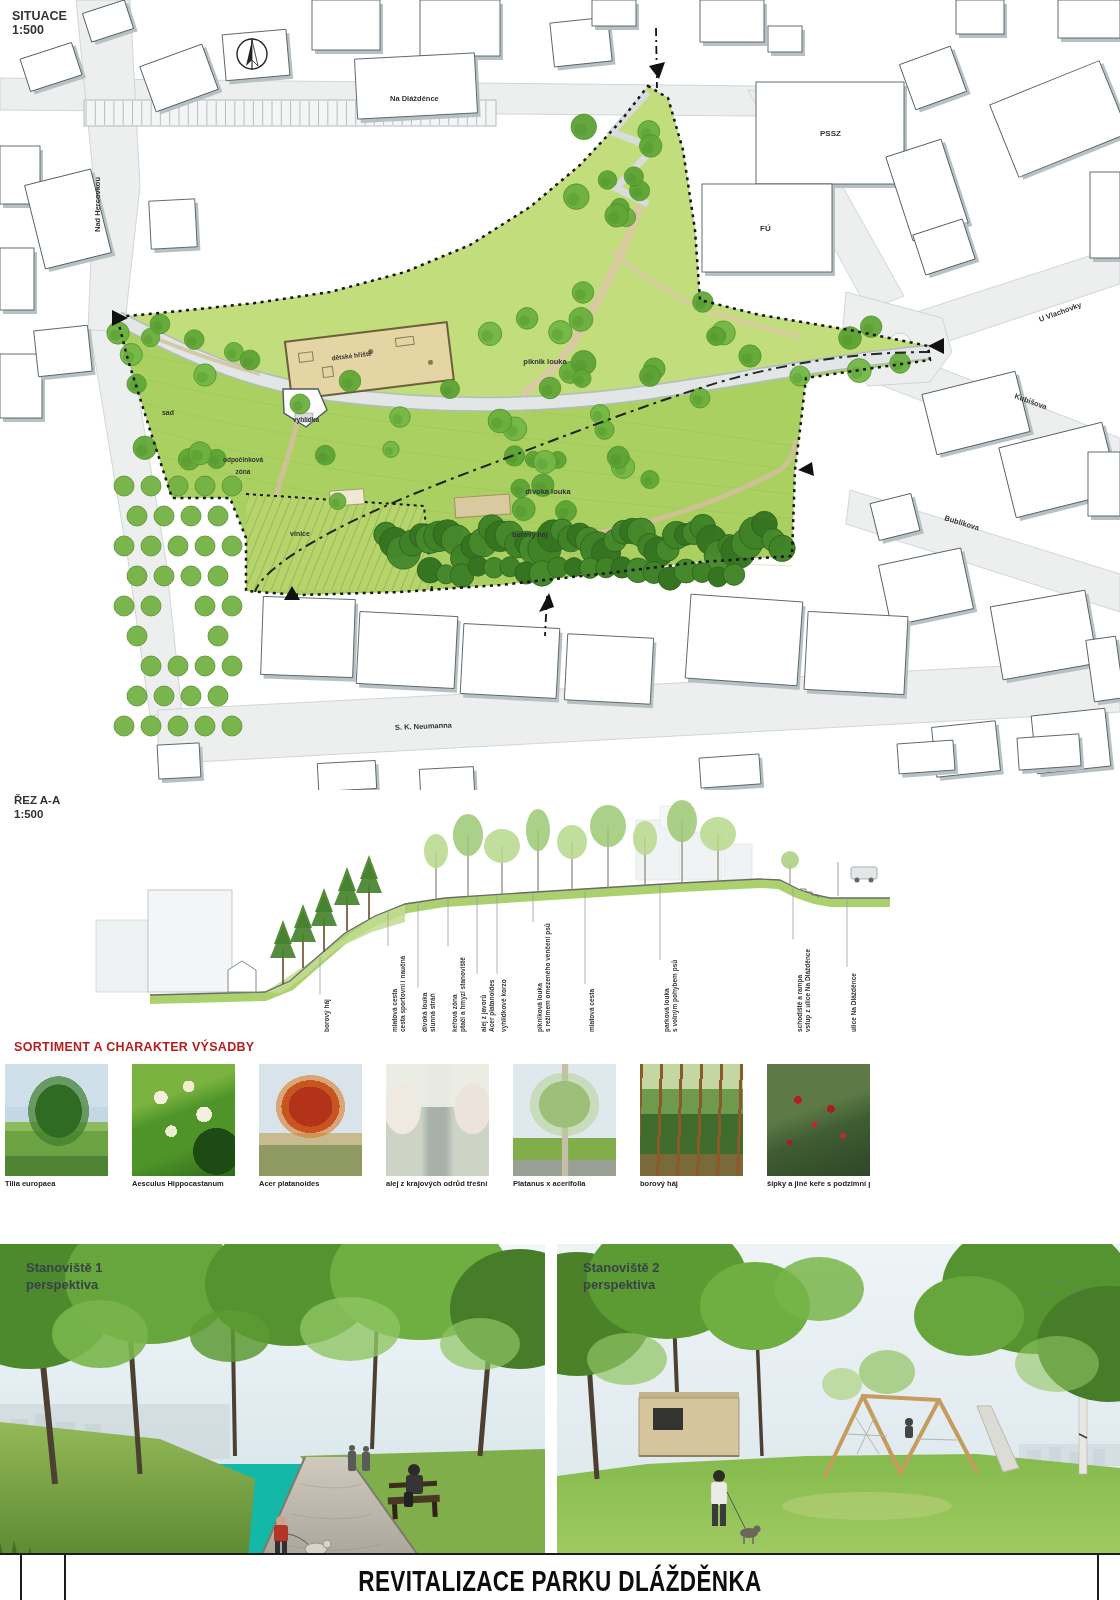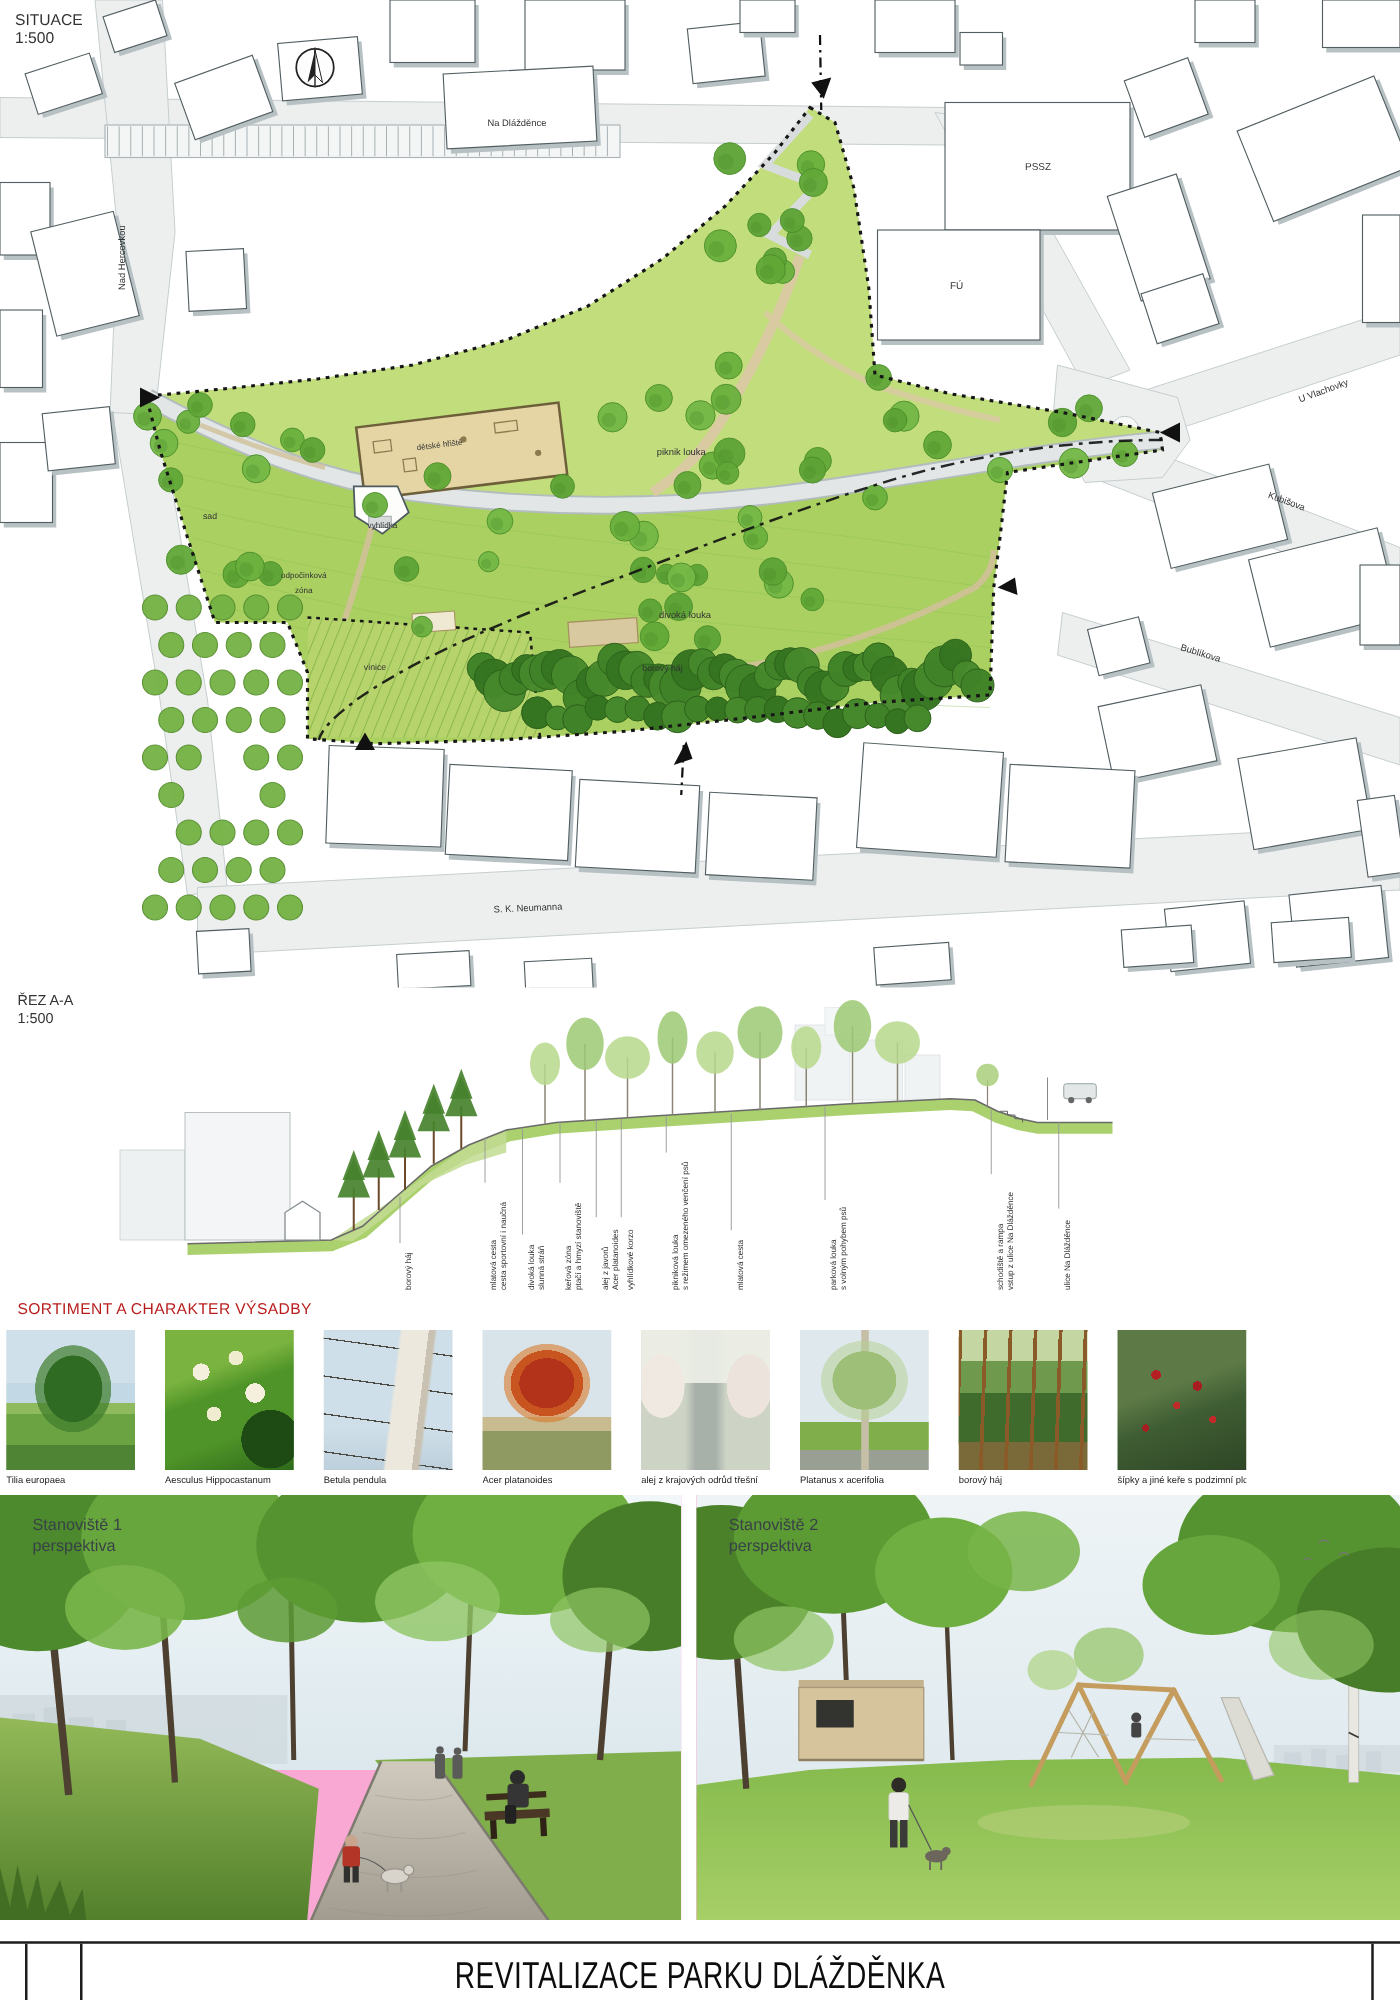--- a/index.html
+++ b/index.html
@@ -1,17 +1,17 @@
 <!DOCTYPE html>
 <html><head>
 <meta charset="utf-8">
 <style>
   html,body{margin:0;padding:0;background:#ffffff;}
   .board{position:relative;width:1120px;height:1600px;background:#fff;
-         font-family:"Liberation Sans",sans-serif;overflow:hidden;}
+         font-family:"Liberation Sans",sans-serif;overflow:hidden;font-weight:bold;}
   svg{display:block;}
   svg text{font-family:"Liberation Sans",sans-serif;fill:#333;}
   .abs{position:absolute;}
   
   .sortiment-heading{position:absolute;left:14px;top:1040px;font-size:12.5px;color:#b91c1c;letter-spacing:.3px;}
   .strip{position:absolute;left:5px;top:1064px;width:1110px;display:flex;gap:24px;}
   figure{margin:0;}
   .plant{width:103px;display:flex;flex-direction:column;}
   .photo{width:103px;height:112px;}
   .plant figcaption{font-size:7.5px;color:#222;margin-top:3px;height:10px;white-space:nowrap;overflow:hidden;}
@@ -59,21 +59,21 @@
     radial-gradient(circle 3px at 22% 70%, #a81d20 0 96%, transparent 97%),
     linear-gradient(160deg,#5d7a46 0 40%,#3f5d33 60%,#2e4626 100%);}
   .ph-vine{background:
     radial-gradient(circle 5px at 48% 62%, #cfe39a 0 96%, transparent 97%),
     radial-gradient(circle 5px at 56% 68%, #c6dd8e 0 96%, transparent 97%),
     radial-gradient(circle 5px at 42% 70%, #c6dd8e 0 96%, transparent 97%),
     radial-gradient(circle 5px at 50% 78%, #bed588 0 96%, transparent 97%),
     radial-gradient(ellipse 42px 30px at 40% 22%, #6faa3d 0 60%, transparent 61%),
     linear-gradient(160deg,#8fba55 0 30%,#567f2e 60%,#3e6420 100%);}
   
-  .persp{position:absolute;top:1196px;height:340px;overflow:hidden;background:#f9a8d4;}
+  .persp{position:absolute;top:1244px;height:340px;overflow:hidden;background:#14b8a6;}
   #persp1{left:0;width:545px;}
   #persp2{left:557px;width:563px;}
   .persp-label{position:absolute;top:16px;left:26px;font-size:13px;line-height:1.3;color:#39424ا7;color:#394247;}
   
   .titlebar{position:absolute;left:0;top:1553px;width:1120px;height:47px;border-top:2px solid #1c1c1c;background:#fff;}
   .titlebar .vline{position:absolute;top:0;bottom:0;width:2px;background:#1c1c1c;}
   .title-text{position:absolute;left:0;right:0;top:9px;text-align:center;font-size:30px;color:#0d0d0d;
               transform:scaleX(.75);letter-spacing:.5px;}
 </style>
 </head>
@@ -780,24 +780,20 @@
   <div class="strip" id="sortiment-strip">
       <figure class="plant">
         <div class="photo ph-tilia"></div>
         <figcaption>Tilia europaea</figcaption>
       </figure>
       <figure class="plant">
         <div class="photo ph-aesculus"></div>
         <figcaption>Aesculus Hippocastanum</figcaption>
       </figure>
       <figure class="plant">
-        <div class="photo ph-betula"></div>
-        <figcaption>Betula pendula</figcaption>
-      </figure>
-      <figure class="plant">
         <div class="photo ph-acer"></div>
         <figcaption>Acer platanoides</figcaption>
       </figure>
       <figure class="plant">
         <div class="photo ph-cherry"></div>
         <figcaption>alej z krajových odrůd třešní</figcaption>
       </figure>
       <figure class="plant">
         <div class="photo ph-platanus"></div>
         <figcaption>Platanus x acerifolia</figcaption>

